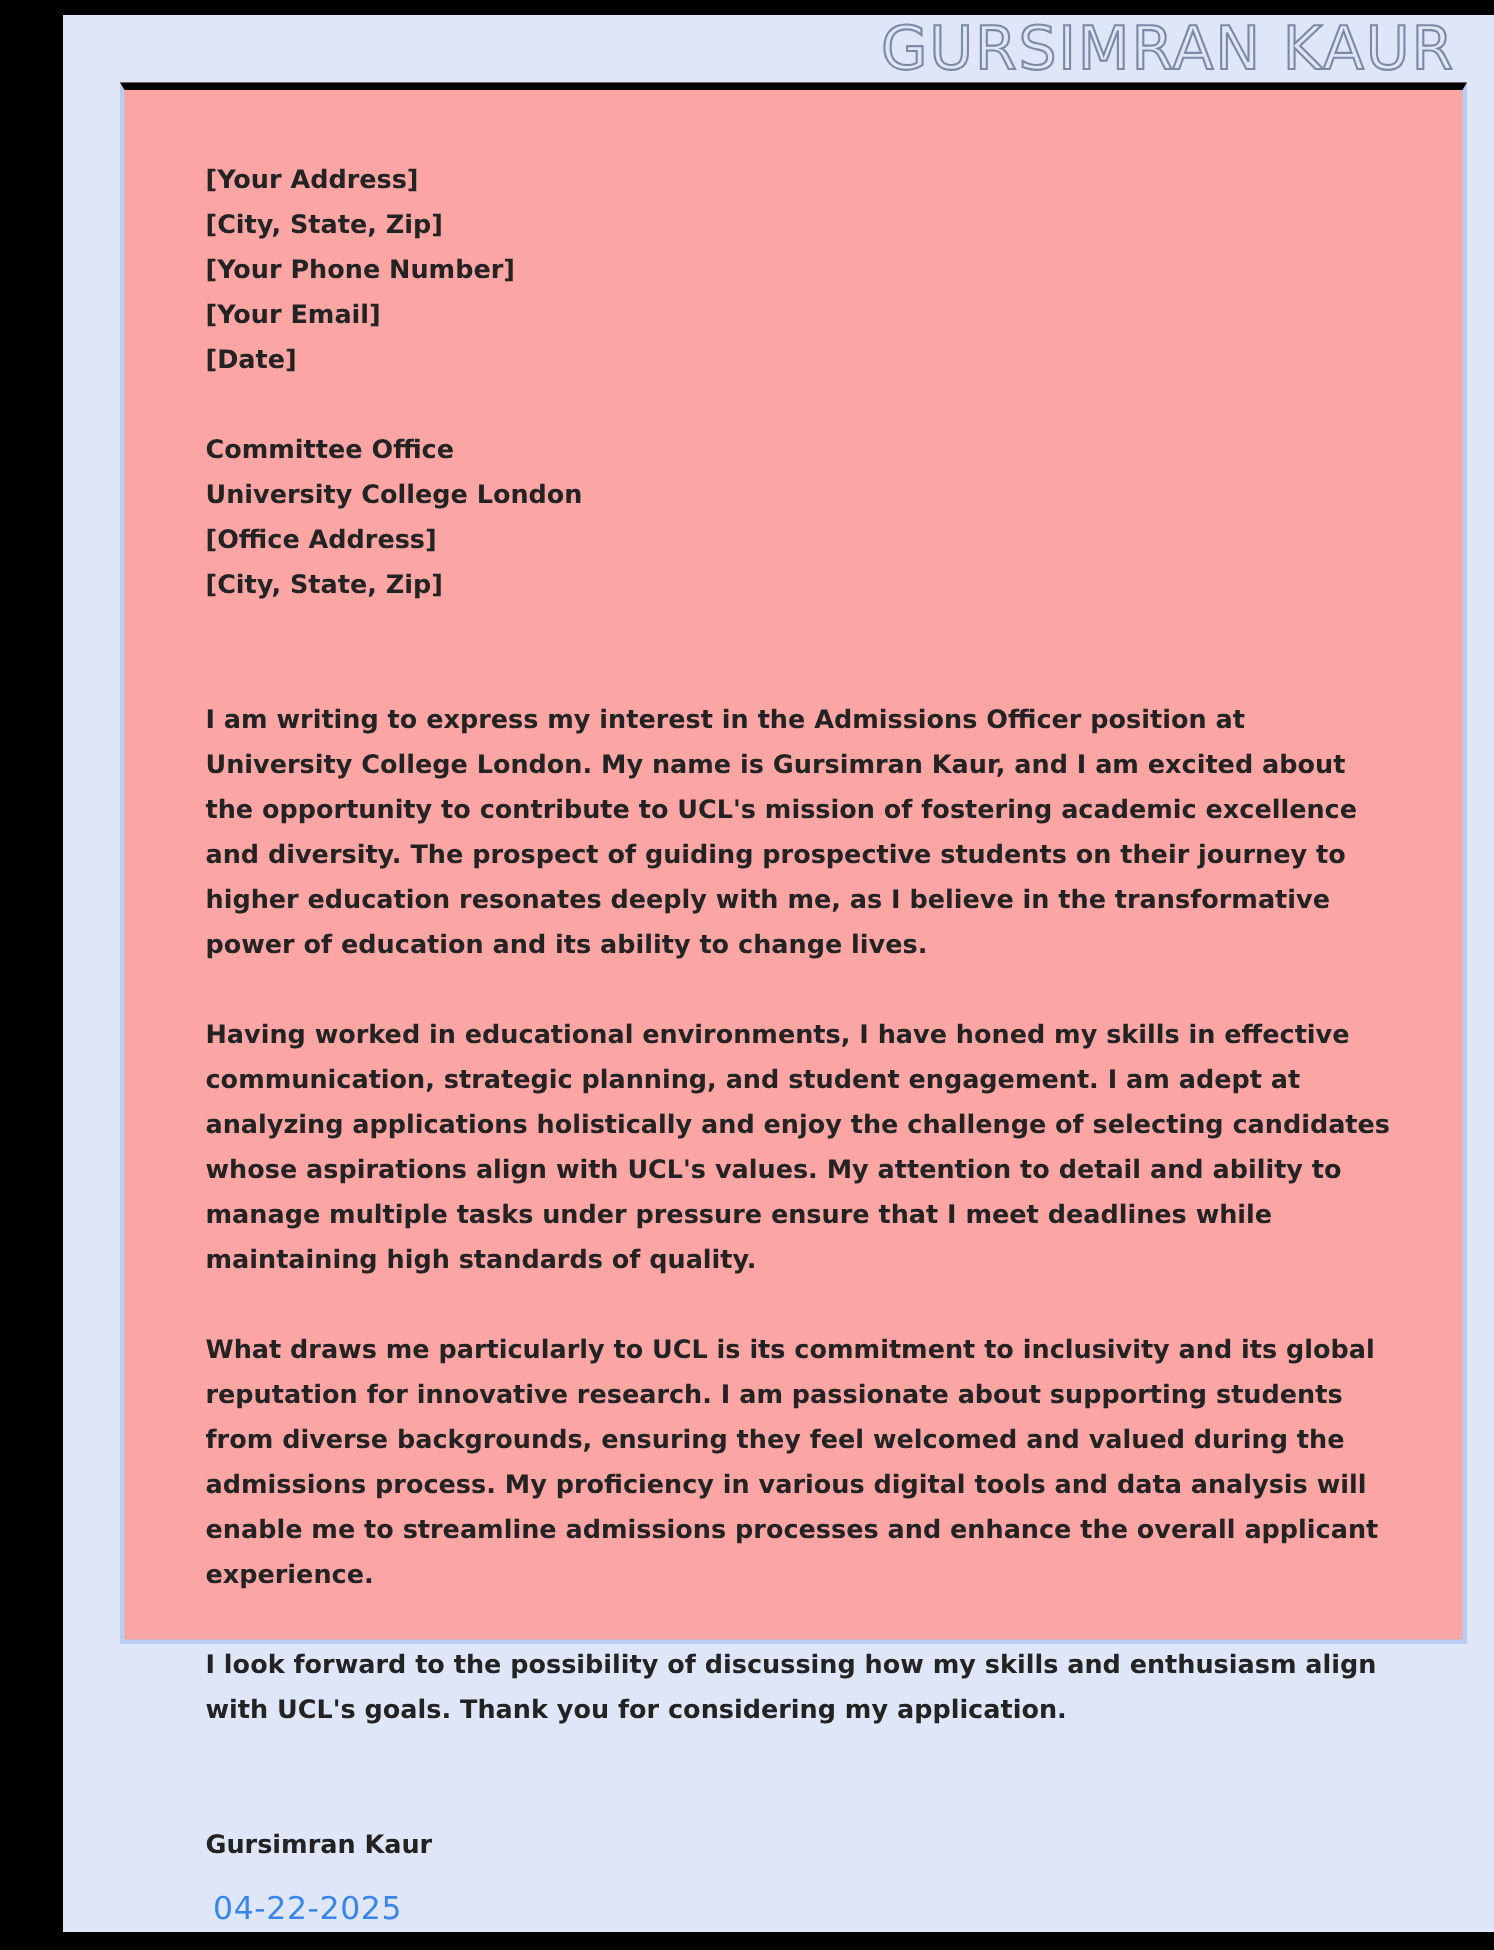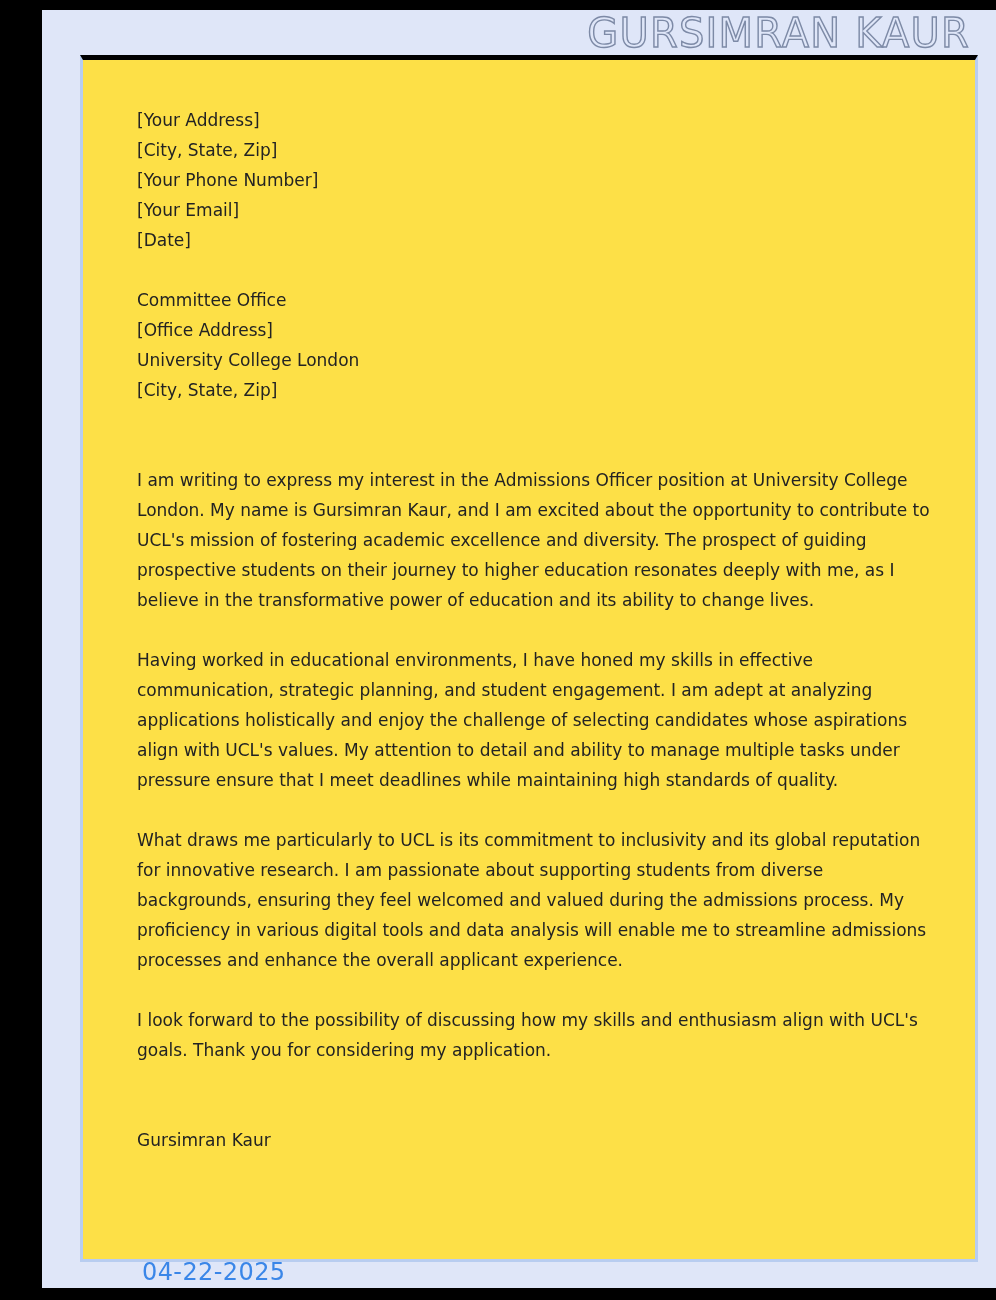--- a/index.html
+++ b/index.html
@@ -59,27 +59,28 @@
     text-stroke: 1.4px #7d8aa6;
     white-space: nowrap;
   }
 
   
   .letter-card {
     position: absolute;
     left: 38px;
     top: 45px;
     width: 898px;
-    height: 1207px;
-    background: #fde047;
+    height: 1041px;
+    background: #fca5a5;
     border-top: 5px solid #000000;
     border-left: 3px solid #b8cdf0;
     border-right: 3px solid #b8cdf0;
     border-bottom: 3px solid #b8cdf0;
     box-sizing: border-box;
+    font-weight: bold;
   }
 
   .letter-inner {
     position: absolute;
     left: 0;
     top: 0;
     right: 0;
     bottom: 0;
     padding: 45px 44px 0 54px;
     box-sizing: border-box;
@@ -105,21 +106,21 @@
   .para {
     margin: 0;
     text-align: left;
   }
 
   
   .doc-date {
     position: absolute;
     left: 100px;
     top: 1251px;
-    font-size: 24px;
+    font-size: 21px;
     line-height: 22px;
     color: #3a86e8;
     letter-spacing: 0.4px;
     white-space: nowrap;
   }
 </style>
 </head>
 <body>
 
 <div class="page-frame">
@@ -137,22 +138,22 @@
           <span class="block-line">[City, State, Zip]</span>
           <span class="block-line">[Your Phone Number]</span>
           <span class="block-line">[Your Email]</span>
           <span class="block-line">[Date]</span>
         </div>
 
         <div class="spacer"></div>
 
         <div class="block">
           <span class="block-line">Committee Office</span>
+          <span class="block-line">University College London</span>
           <span class="block-line">[Office Address]</span>
-          <span class="block-line">University College London</span>
           <span class="block-line">[City, State, Zip]</span>
         </div>
 
         <div class="spacer"></div>
 
 
         <div class="spacer"></div>
 
         <p class="para">I am writing to express my interest in the Admissions Officer position at University College London. My name is Gursimran Kaur, and I am excited about the opportunity to contribute to UCL's mission of fostering academic excellence and diversity. The prospect of guiding prospective students on their journey to higher education resonates deeply with me, as I believe in the transformative power of education and its ability to change lives.</p>
 

